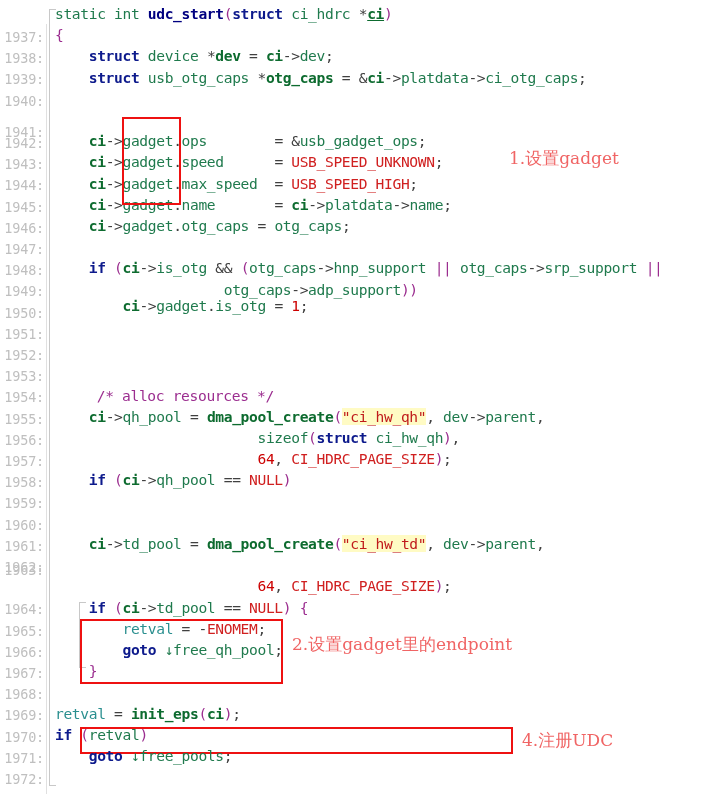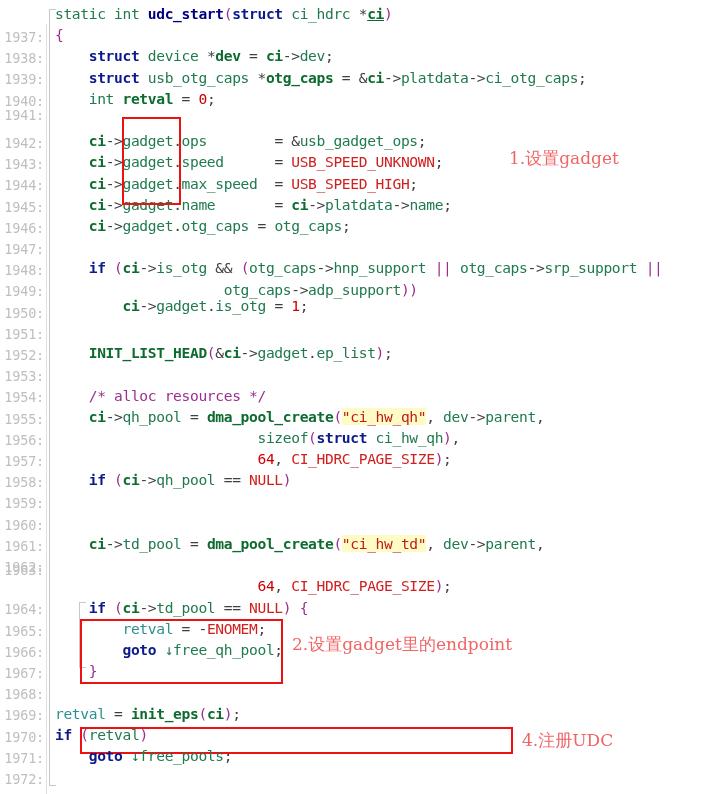--- a/index.html
+++ b/index.html
@@ -76,21 +76,21 @@
   .kw   { color: #0d1a8c; font-weight: bold; }          
   .fnb  { color: #0d6b2f; font-weight: bold; }          
   .fnd  { color: #000080; font-weight: bold; }          
   .id   { color: #1f7a4d; }                             
   .var  { color: #0d6b2f; font-weight: bold; }          
   .punc { color: #9b2d8f; }                             
   .op   { color: #404040; }                             
   .num  { color: #cc0000; }                             
   .mac  { color: #d02020; }                             
   .str  { color: #c01b1b; background: #fffbc4; }        
-  .cmt  { color: #9b2d8f; }                             
+  .cmt  { color: #9b2d8f; margin-left: 8px; }                             
   .teal { color: #2a8f8f; }                             
   .ul   { text-decoration: underline; }
 
   
   .fold {
     position: absolute;
     border-left: 1px solid #c8c8c8;
     border-top: 1px solid #c8c8c8;
     border-bottom: 1px solid #c8c8c8;
     border-right: 0;
@@ -116,21 +116,21 @@
 </head>
 <body>
 
 <div id="root">
 
   <div class="gutter">
     <div class="lnum" style="top:3px">1937:</div>
     <div class="lnum" style="top:24.2px">1938:</div>
     <div class="lnum" style="top:45.4px">1939:</div>
     <div class="lnum" style="top:66.6px">1940:</div>
-    <div class="lnum" style="top:81px">1941:</div>
+    <div class="lnum" style="top:98px">1941:</div>
     <div class="lnum" style="top:109px">1942:</div>
     <div class="lnum" style="top:130.2px">1943:</div>
     <div class="lnum" style="top:151.4px">1944:</div>
     <div class="lnum" style="top:172.6px">1945:</div>
     <div class="lnum" style="top:193.8px">1946:</div>
     <div class="lnum" style="top:215px">1947:</div>
     <div class="lnum" style="top:236.2px">1948:</div>
     <div class="lnum" style="top:257.4px">1949:</div>
     <div class="lnum" style="top:278.6px">1950:</div>
     <div class="lnum" style="top:299.8px">1951:</div>
@@ -163,21 +163,20 @@
   <div class="code">
 
     <div class="cline" style="top:3px"><span class="id">static</span> <span class="id">int</span> <span class="fnd">udc_start</span><span class="punc">(</span><span class="kw">struct</span> <span class="id">ci_hdrc</span> <span class="op">*</span><span class="var ul">ci</span><span class="punc">)</span></div>
 
     <div class="cline" style="top:24.2px"><span class="punc">{</span></div>
 
     <div class="cline" style="top:45.4px">    <span class="kw">struct</span> <span class="id">device</span> <span class="op">*</span><span class="var">dev</span> <span class="op">=</span> <span class="var">ci</span><span class="op">-&gt;</span><span class="id">dev</span><span class="op">;</span></div>
 
     <div class="cline" style="top:66.6px">    <span class="kw">struct</span> <span class="id">usb_otg_caps</span> <span class="op">*</span><span class="var">otg_caps</span> <span class="op">=</span> <span class="op">&amp;</span><span class="var">ci</span><span class="op">-&gt;</span><span class="id">platdata</span><span class="op">-&gt;</span><span class="id">ci_otg_caps</span><span class="op">;</span></div>
 
-    <div class="cline" style="top:87.8px">    <span class="id">int</span> <span class="var">retval</span> <span class="op">=</span> <span class="num">0</span><span class="op">;</span></div>
 
     <div class="cline" style="top:109px"> </div>
 
     <div class="cline" style="top:130.2px">    <span class="var">ci</span><span class="op">-&gt;</span><span class="id">gadget</span><span class="op">.</span><span class="id">ops</span>        <span class="op">=</span> <span class="op">&amp;</span><span class="id">usb_gadget_ops</span><span class="op">;</span></div>
 
     <div class="cline" style="top:151.4px">    <span class="var">ci</span><span class="op">-&gt;</span><span class="id">gadget</span><span class="op">.</span><span class="id">speed</span>      <span class="op">=</span> <span class="mac">USB_SPEED_UNKNOWN</span><span class="op">;</span></div>
 
     <div class="cline" style="top:172.6px">    <span class="var">ci</span><span class="op">-&gt;</span><span class="id">gadget</span><span class="op">.</span><span class="id">max_speed</span>  <span class="op">=</span> <span class="mac">USB_SPEED_HIGH</span><span class="op">;</span></div>
 
     <div class="cline" style="top:193.8px">    <span class="var">ci</span><span class="op">-&gt;</span><span class="id">gadget</span><span class="op">.</span><span class="id">name</span>       <span class="op">=</span> <span class="var">ci</span><span class="op">-&gt;</span><span class="id">platdata</span><span class="op">-&gt;</span><span class="id">name</span><span class="op">;</span></div>
@@ -187,21 +186,20 @@
     <div class="cline" style="top:236.2px"> </div>
 
     <div class="cline" style="top:257.4px">    <span class="kw">if</span> <span class="punc">(</span><span class="var">ci</span><span class="op">-&gt;</span><span class="id">is_otg</span> <span class="op">&amp;&amp;</span> <span class="punc">(</span><span class="id">otg_caps</span><span class="op">-&gt;</span><span class="id">hnp_support</span> <span class="punc">||</span> <span class="id">otg_caps</span><span class="op">-&gt;</span><span class="id">srp_support</span> <span class="punc">||</span></div>
 
     <div class="cline" style="top:278.6px">                    <span class="id">otg_caps</span><span class="op">-&gt;</span><span class="id">adp_support</span><span class="punc">))</span></div>
 
     <div class="cline" style="top:295px">        <span class="var">ci</span><span class="op">-&gt;</span><span class="id">gadget</span><span class="op">.</span><span class="id">is_otg</span> <span class="op">=</span> <span class="num">1</span><span class="op">;</span></div>
 
     <div class="cline" style="top:321px"> </div>
 
-    <div class="cline" style="top:342.2px">    <span class="fnb">INIT_LIST_HEAD</span><span class="punc">(</span><span class="op">&amp;</span><span class="var">ci</span><span class="op">-&gt;</span><span class="id">gadget</span><span class="op">.</span><span class="id">ep_list</span><span class="punc">)</span><span class="op">;</span></div>
 
     <div class="cline" style="top:363.4px"> </div>
 
     <div class="cline" style="top:384.6px">    <span class="cmt">/* alloc resources */</span></div>
 
     <div class="cline" style="top:405.8px">    <span class="var">ci</span><span class="op">-&gt;</span><span class="id">qh_pool</span> <span class="op">=</span> <span class="fnb">dma_pool_create</span><span class="punc">(</span><span class="str">"ci_hw_qh"</span><span class="op">,</span> <span class="id">dev</span><span class="op">-&gt;</span><span class="id">parent</span><span class="op">,</span></div>
 
     <div class="cline" style="top:427px">                        <span class="id">sizeof</span><span class="punc">(</span><span class="kw">struct</span> <span class="id">ci_hw_qh</span><span class="punc">)</span><span class="op">,</span></div>
 
     <div class="cline" style="top:448.2px">                        <span class="num">64</span><span class="op">,</span> <span class="mac">CI_HDRC_PAGE_SIZE</span><span class="punc">)</span><span class="op">;</span></div>

